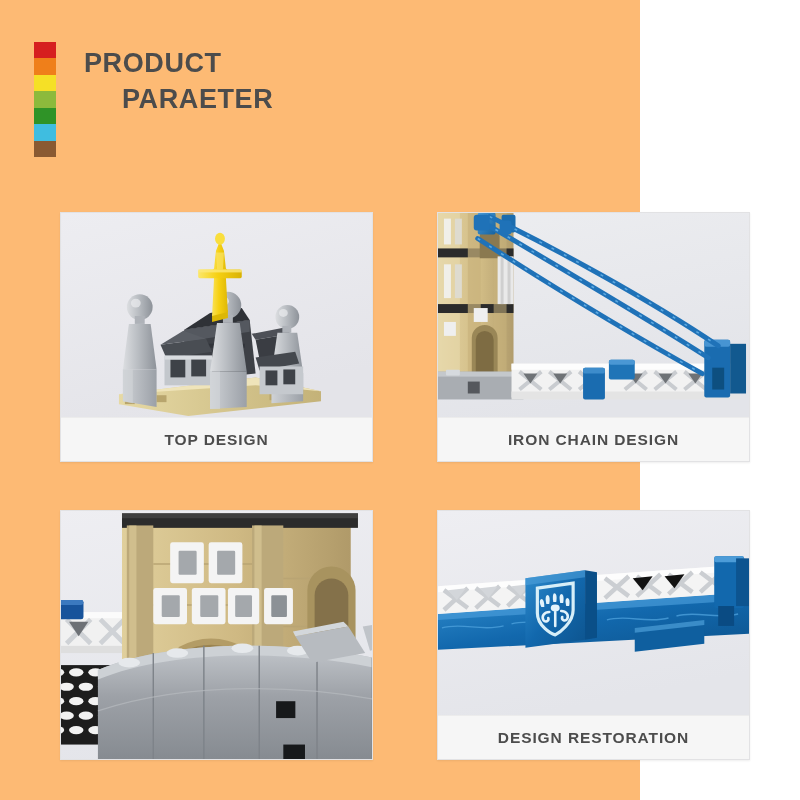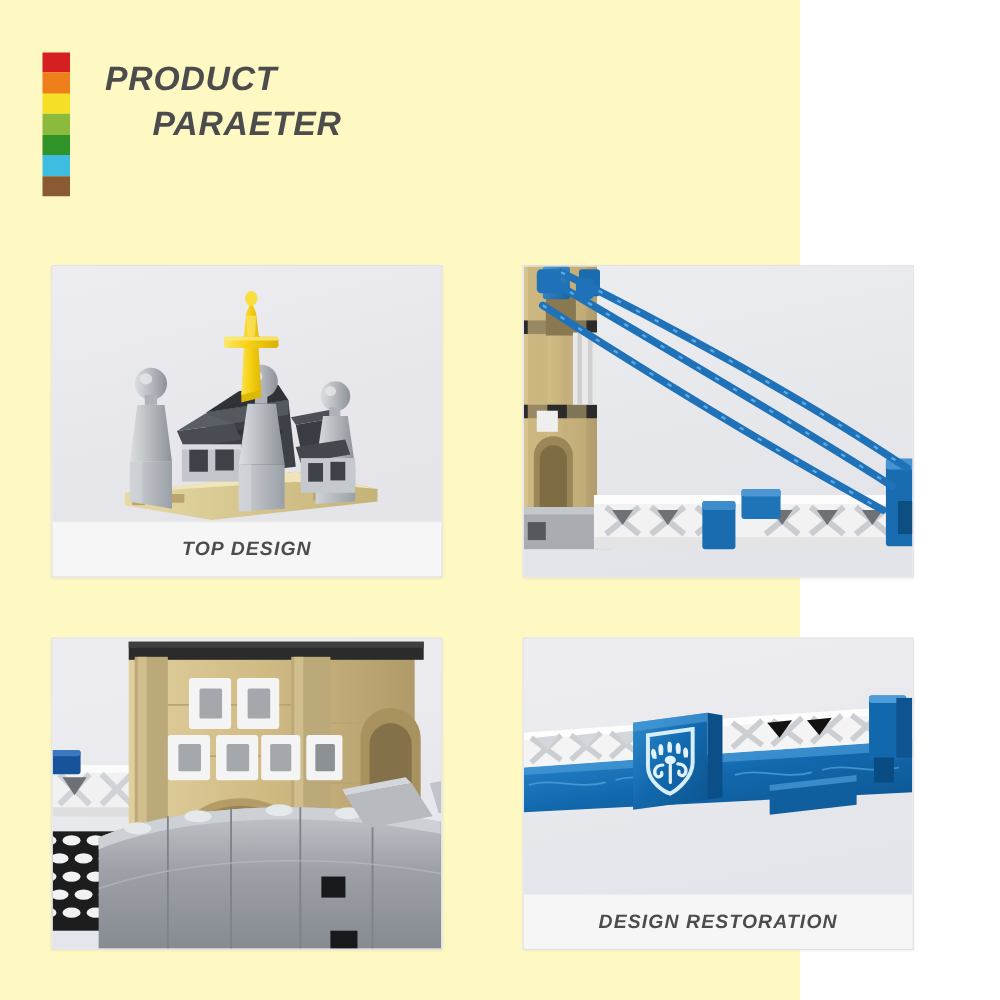--- a/index.html
+++ b/index.html
@@ -3,21 +3,21 @@
 <meta charset="utf-8">
 <title>Product Parameter</title>
 <style>
   * { box-sizing: border-box; margin: 0; padding: 0; }
   html, body {
     width: 800px; height: 800px;
     background: #ffffff;
     font-family: "Liberation Sans", sans-serif;
     overflow: hidden;
   }
-  .page { position: relative; width: 640px; height: 800px; background: #fef9c3; font-style: italic; }
+  .page { position: relative; width: 640px; height: 800px; background: #fdba74; }
 
   
   .header {
     position: absolute;
     left: 34px; top: 42px;
     display: flex;
     align-items: flex-start;
   }
   .swatch-bar {
     width: 22px;
@@ -37,21 +37,21 @@
     font-weight: bold;
     color: #4c4c4c;
     letter-spacing: 0.6px;
     line-height: 1.32;
     white-space: nowrap;
   }
 
   
   .grid {
     position: absolute;
-    left: 41px; top: 212px;
+    left: 60px; top: 212px;
     width: 690px; height: 548px;
     display: grid;
     grid-template-columns: 313px 313px;
     grid-template-rows: 250px 250px;
     column-gap: 64px;
     row-gap: 48px;
   }
   .panel {
     position: relative;
     background: #f5f5f5;
@@ -314,20 +314,23 @@
           <g fill="none" stroke="#5ca8e0" stroke-width="1.6">
             <path d="M46,10 C110,48 200,100 272,146" stroke-dasharray="3 11"></path>
             <path d="M40,26 C102,66 190,120 266,162" stroke-dasharray="3 11"></path>
             <path d="M52,4 C118,36 210,86 282,134" stroke-dasharray="3 11"></path>
           </g>
           <g>
             <rect x="36" y="2" width="16" height="16" rx="3" fill="#1f72b8"></rect>
             <rect x="62" y="8" width="12" height="14" rx="3" fill="#1f72b8"></rect>
           </g>
         </svg>
+      </div>
+      <div class="panel-caption">
+        <span>IRON CHAIN DESIGN</span>
       </div>
     </div>
 
     <div class="panel">
       <div class="panel-image">
         <svg viewBox="0 0 313 206" preserveAspectRatio="xMidYMid slice">
           <defs>
             <linearGradient id="bg3" x1="0" y1="0" x2="0.3" y2="1">
               <stop offset="0" stop-color="#eeeef2"></stop>
                 <stop offset="1" stop-color="#e4e5ea"></stop>

